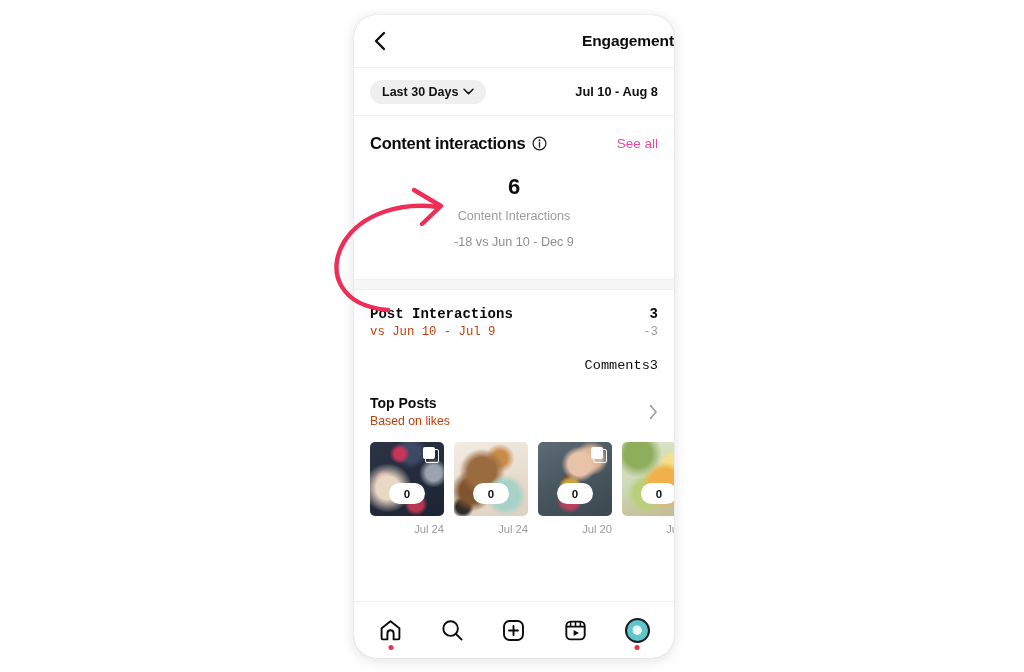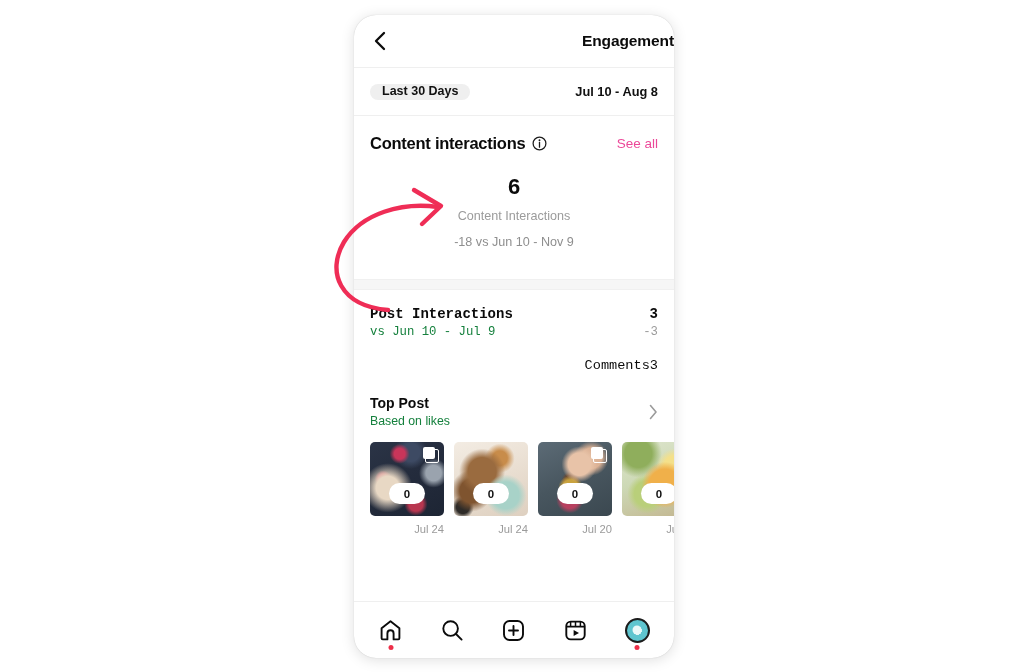--- a/index.html
+++ b/index.html
@@ -65,27 +65,26 @@
     flex: 0 0 47px;
     display: flex;
     align-items: center;
     justify-content: space-between;
     padding: 0 16px;
     border-bottom: 1px solid #efefef;
   }
   .pill {
     background: #efefef;
     border-radius: 16px;
-    height: 16px;
+    height: 24px;
     display: flex;
     align-items: center;
     gap: 5px;
     padding: 0 12px;
     cursor: pointer;
-    flex-direction: column;
   }
   .pill-label {
     font-size: 12.5px;
     font-weight: bold;
     color: #111;
   }
   .range-label {
     font-size: 12.8px;
     font-weight: bold;
     color: #111;
@@ -155,21 +154,21 @@
     padding: 16px 16px 0 16px;
     font-family: Liberation Mono, monospace;
   }
   .stat-main {
     font-size: 14px;
     font-weight: bold;
     color: #0b0b0b;
   }
   .stat-sub {
     font-size: 12.3px;
-    color: #15803d;
+    color: #c2410c;
     margin-top: 3px;
   }
   .stat-val {
     font-size: 14px;
     font-weight: bold;
     color: #0b0b0b;
     text-align: right;
   }
   .stat-val-sub {
     font-size: 12.3px;
@@ -399,21 +398,21 @@
         <circle cx="7.5" cy="4.3" r="0.95" fill="#1c1c1c"></circle>
         <path d="M7.5 6.5 L7.5 11.2" stroke="#1c1c1c" stroke-width="1.3" stroke-linecap="round"></path>
       </svg>
     </div>
     <span class="see-all">See all</span>
   </div>
 
   <div class="metric">
     <div class="metric-value">6</div>
     <div class="metric-label">Content Interactions</div>
-    <div class="metric-delta">-18 vs Jun 10 - Nov 9</div>
+    <div class="metric-delta">-18 vs Jun 10 - Dec 9</div>
   </div>
 
   <div class="spacer"></div>
 
   <div class="stat-row">
     <div>
       <div class="stat-main">Post Interactions</div>
       <div class="stat-sub">vs Jun 10 - Jul 9</div>
     </div>
     <div>
@@ -422,21 +421,21 @@
     </div>
   </div>
 
   <div class="stat-row plain">
     <div class="stat-main">Comments</div>
     <div class="stat-val">3</div>
   </div>
 
   <div class="topposts-row">
     <div>
-      <div class="stat-main">Top Post</div>
+      <div class="stat-main">Top Posts</div>
       <div class="stat-sub">Based on likes</div>
     </div>
     <svg width="9" height="16" viewBox="0 0 9 16">
       <path d="M1.5 1.5 L7 8 L1.5 14.5" fill="none" stroke="#9b9b9b" stroke-width="1.6" stroke-linecap="round" stroke-linejoin="round"></path>
     </svg>
   </div>
 
   <div class="thumbs">
 
     <div class="thumb-cell">

